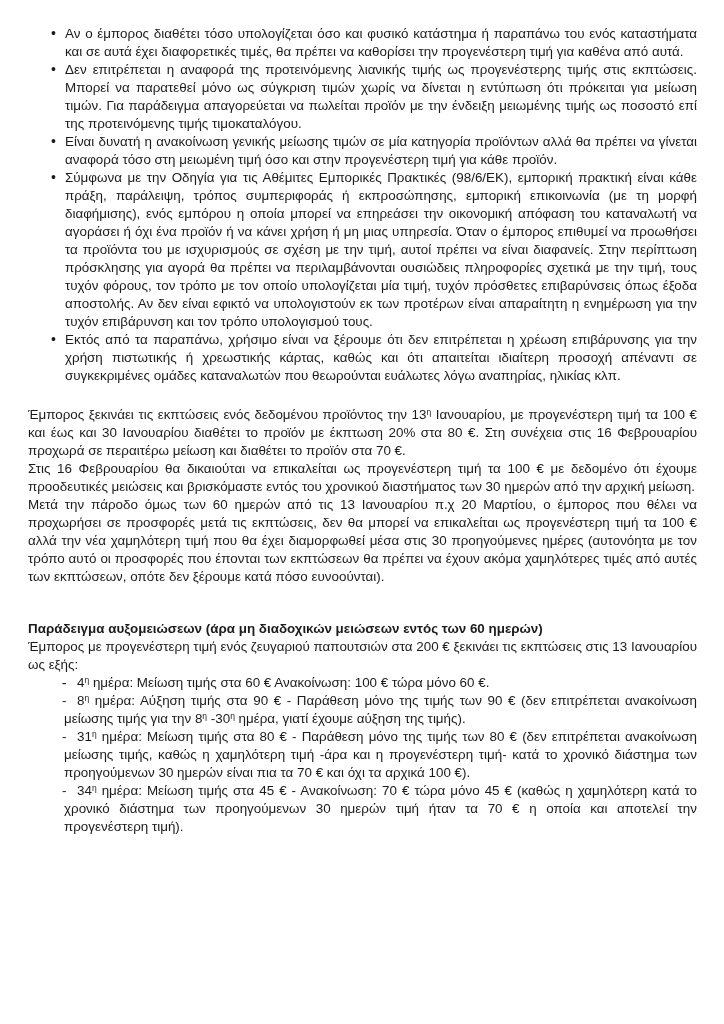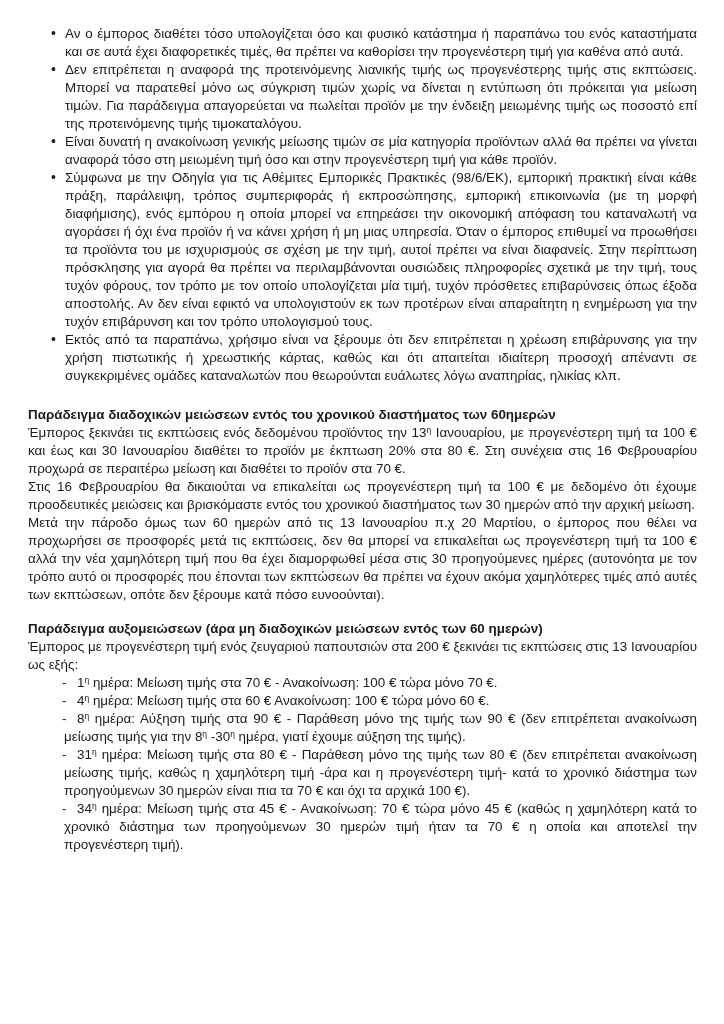--- a/index.html
+++ b/index.html
@@ -34,21 +34,21 @@
     padding-left: 37px;
   }
   ul.bullets .marker {
     position: absolute;
     left: 23px;
     top: -1px;
     font-size: 14px;
   }
   
   section.example-1 { margin-top: 21px; }
-  section.example-2 { margin-top: 16px; }
+  section.example-2 { margin-top: 34px; }
   h2 {
     margin: 0;
     font-size: 13.4px;
     line-height: 18px;
     font-weight: bold;
     text-align: left;
   }
   p { margin: 0; }
   
   ul.dashes {
@@ -90,32 +90,31 @@
     </li>
     <li>
       <span class="marker">•</span><span>Σύμφωνα με την Οδηγία για τις Αθέμιτες Εμπορικές Πρακτικές (98/6/ΕΚ), εμπορική πρακτική είναι κάθε πράξη, παράλειψη, τρόπος συμπεριφοράς ή εκπροσώπησης, εμπορική επικοινωνία (με τη μορφή διαφήμισης), ενός εμπόρου η οποία μπορεί να επηρεάσει την οικονομική απόφαση του καταναλωτή να αγοράσει ή όχι ένα προϊόν ή να κάνει χρήση ή μη μιας υπηρεσία. Όταν ο έμπορος επιθυμεί να προωθήσει τα προϊόντα του με ισχυρισμούς σε σχέση με την τιμή, αυτοί πρέπει να είναι διαφανείς. Στην περίπτωση πρόσκλησης για αγορά θα πρέπει να περιλαμβάνονται ουσιώδεις πληροφορίες σχετικά με την τιμή, τους τυχόν φόρους, τον τρόπο με τον οποίο υπολογίζεται μία τιμή, τυχόν πρόσθετες επιβαρύνσεις όπως έξοδα αποστολής. Αν δεν είναι εφικτό να υπολογιστούν εκ των προτέρων είναι απαραίτητη η ενημέρωση για την τυχόν επιβάρυνση και τον τρόπο υπολογισμού τους.</span>
     </li>
     <li>
       <span class="marker">•</span><span>Εκτός από τα παραπάνω, χρήσιμο είναι να ξέρουμε ότι δεν επιτρέπεται η χρέωση επιβάρυνσης για την χρήση πιστωτικής ή χρεωστικής κάρτας, καθώς και ότι απαιτείται ιδιαίτερη προσοχή απέναντι σε συγκεκριμένες ομάδες καταναλωτών που θεωρούνται ευάλωτες λόγω αναπηρίας, ηλικίας κλπ.</span>
     </li>
   </ul>
 
   <section class="example-1">
-    <h2>Παράδειγμα διαδοχικών μειώσεων εντός του χρονικού διαστήματος των 60ημερών</h2>
     <p>Έμπορος ξεκινάει τις εκπτώσεις ενός δεδομένου προϊόντος την 13<sup>η</sup> Ιανουαρίου, με προγενέστερη τιμή τα 100 € και έως και 30 Ιανουαρίου διαθέτει το προϊόν με έκπτωση 20% στα 80 €. Στη συνέχεια στις 16 Φεβρουαρίου προχωρά σε περαιτέρω μείωση και διαθέτει το προϊόν στα 70 €.</p>
     <p>Στις 16 Φεβρουαρίου θα δικαιούται να επικαλείται ως προγενέστερη τιμή τα 100 € με δεδομένο ότι έχουμε προοδευτικές μειώσεις και βρισκόμαστε εντός του χρονικού διαστήματος των 30 ημερών από την αρχική μείωση.</p>
     <p>Μετά την πάροδο όμως των 60 ημερών από τις 13 Ιανουαρίου π.χ 20 Μαρτίου, ο έμπορος που θέλει να προχωρήσει σε προσφορές μετά τις εκπτώσεις, δεν θα μπορεί να επικαλείται ως προγενέστερη τιμή τα 100 € αλλά την νέα χαμηλότερη τιμή που θα έχει διαμορφωθεί μέσα στις 30 προηγούμενες ημέρες (αυτονόητα με τον τρόπο αυτό οι προσφορές που έπονται των εκπτώσεων θα πρέπει να έχουν ακόμα χαμηλότερες τιμές από αυτές των εκπτώσεων, οπότε δεν ξέρουμε κατά πόσο ευνοούνται).</p>
   </section>
 
   <section class="example-2">
     <h2>Παράδειγμα αυξομειώσεων (άρα μη διαδοχικών μειώσεων εντός των 60 ημερών)</h2>
     <p>Έμπορος με προγενέστερη τιμή ενός ζευγαριού παπουτσιών στα 200 € ξεκινάει τις εκπτώσεις στις 13 Ιανουαρίου ως εξής:</p>
     <ul class="dashes">
       <li>
-        <span class="dash">-</span><span>1<sup>η</sup> ημέρα: Μείωση τιμής στα 70 € - Ανακοίνωση: 100 € τώρα μόνο 70 €.</span>
+        <span class="dash">-</span>
       </li>
       <li>
         <span class="dash">-</span><span>4<sup>η</sup> ημέρα: Μείωση τιμής στα 60 € Ανακοίνωση: 100 € τώρα μόνο 60 €.</span>
       </li>
       <li>
         <span class="dash">-</span><span>8<sup>η</sup> ημέρα: Αύξηση τιμής στα 90 € - Παράθεση μόνο της τιμής των 90 € (δεν επιτρέπεται ανακοίνωση μείωσης τιμής για την 8<sup>η</sup> -30<sup>η</sup> ημέρα, γιατί έχουμε αύξηση της τιμής).</span>
       </li>
       <li>
         <span class="dash">-</span><span>31<sup>η</sup> ημέρα: Μείωση τιμής στα 80 € - Παράθεση μόνο της τιμής των 80 € (δεν επιτρέπεται ανακοίνωση μείωσης τιμής, καθώς η χαμηλότερη τιμή -άρα και η προγενέστερη τιμή- κατά το χρονικό διάστημα των προηγούμενων 30 ημερών είναι πια τα 70 € και όχι τα αρχικά 100 €).</span>
       </li>

